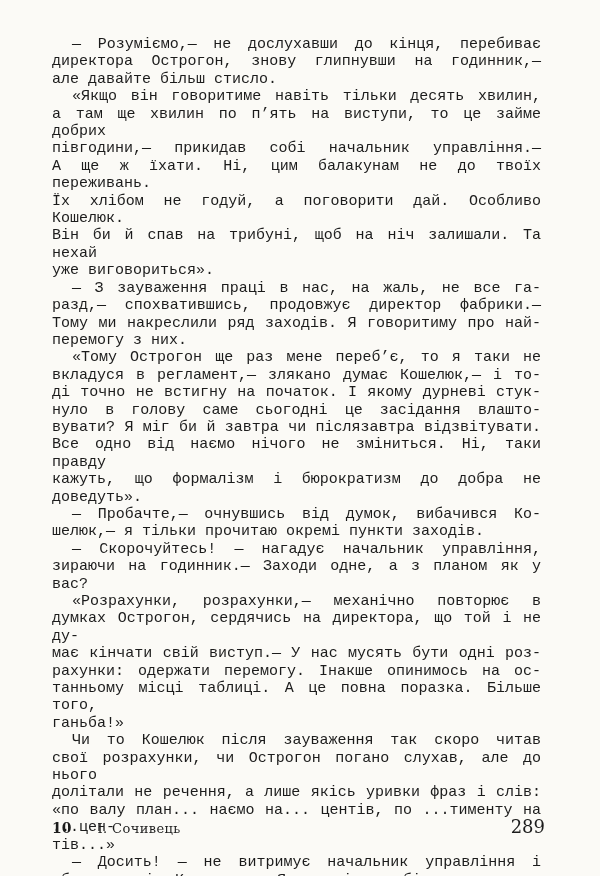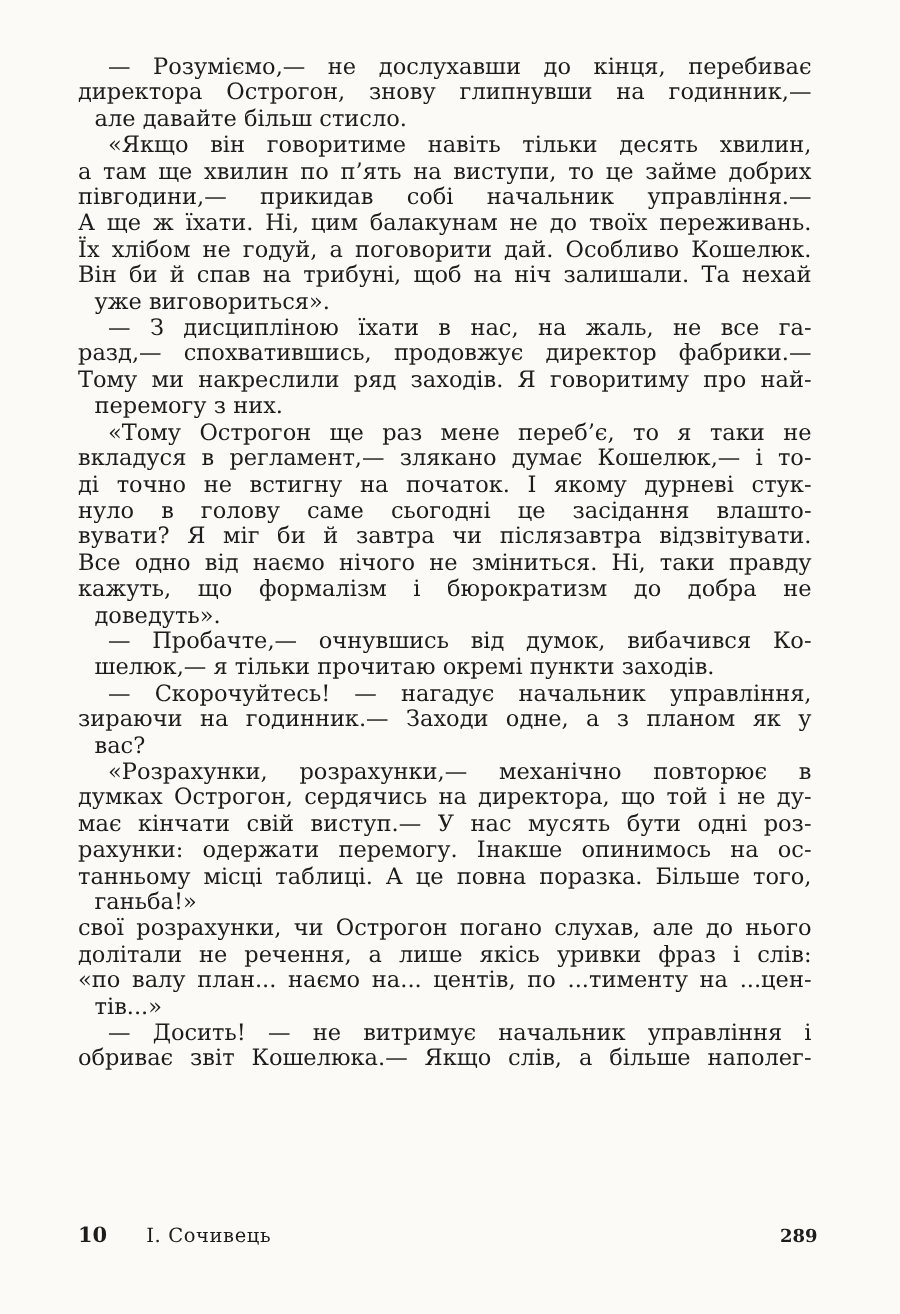--- a/index.html
+++ b/index.html
@@ -27,27 +27,27 @@
     font-size: 15px;
     line-height: 17.4px;
   }
   .paragraph {
     margin: 0;
     padding: 0;
   }
   .line {
     text-align: justify;
     text-align-last: justify;
+    font-family: Liberation Mono, monospace;
   }
   .line.first {
     text-indent: 20px;
   }
   .line.end {
     text-align-last: left;
-    margin-left: 11px;
   }
   .footer {
     position: absolute;
     left: 52px;
     right: 55px;
     top: 816px;
     display: flex;
     justify-content: space-between;
     align-items: baseline;
   }
@@ -58,22 +58,21 @@
   .signature-number {
     font-weight: bold;
     font-size: 14px;
     margin-right: 26px;
   }
   .author-name {
     font-size: 13px;
     letter-spacing: 0.4px;
   }
   .page-number {
-    font-size: 12px;
-    font-weight: bold;
+    font-size: 18px;
   }
 </style>
 </head>
 <body>
 
 <div class="page">
 
   <div class="text-block">
       <div class="paragraph">
         <div class="line first">— Розуміємо,— не дослухавши до кінця, перебиває</div>
@@ -83,21 +82,21 @@
       <div class="paragraph">
         <div class="line first">«Якщо він говоритиме навіть тільки десять хвилин,</div>
         <div class="line">а там ще хвилин по п’ять на виступи, то це займе добрих</div>
         <div class="line">півгодини,— прикидав собі начальник управління.—</div>
         <div class="line">А ще ж їхати. Ні, цим балакунам не до твоїх переживань.</div>
         <div class="line">Їх хлібом не годуй, а поговорити дай. Особливо Кошелюк.</div>
         <div class="line">Він би й спав на трибуні, щоб на ніч залишали. Та нехай</div>
         <div class="line end">уже виговориться».</div>
       </div>
       <div class="paragraph">
-        <div class="line first">— З дисципліною їхати в нас, на жаль, не все га-</div>
+        <div class="line first">— З зауваження праці в нас, на жаль, не все га-</div>
         <div class="line">разд,— спохватившись, продовжує директор фабрики.—</div>
         <div class="line">Тому ми накреслили ряд заходів. Я говоритиму про най-</div>
         <div class="line end">перемогу з них.</div>
       </div>
       <div class="paragraph">
         <div class="line first">«Тому Острогон ще раз мене переб’є, то я таки не</div>
         <div class="line">вкладуся в регламент,— злякано думає Кошелюк,— і то-</div>
         <div class="line">ді точно не встигну на початок. І якому дурневі стук-</div>
         <div class="line">нуло в голову саме сьогодні це засідання влашто-</div>
         <div class="line">вувати? Я міг би й завтра чи післязавтра відзвітувати.</div>
@@ -116,20 +115,21 @@
       </div>
       <div class="paragraph">
         <div class="line first">«Розрахунки, розрахунки,— механічно повторює в</div>
         <div class="line">думках Острогон, сердячись на директора, що той і не ду-</div>
         <div class="line">має кінчати свій виступ.— У нас мусять бути одні роз-</div>
         <div class="line">рахунки: одержати перемогу. Інакше опинимось на ос-</div>
         <div class="line">танньому місці таблиці. А це повна поразка. Більше того,</div>
         <div class="line end">ганьба!»</div>
       </div>
       <div class="paragraph">
+        <div class="line first">Чи то Кошелюк після зауваження так скоро читав</div>
         <div class="line">свої розрахунки, чи Острогон погано слухав, але до нього</div>
         <div class="line">долітали не речення, а лише якісь уривки фраз і слів:</div>
         <div class="line">«по валу план... наємо на... центів, по ...тименту на ...цен-</div>
         <div class="line end">тів...»</div>
       </div>
       <div class="paragraph">
         <div class="line first">— Досить! — не витримує начальник управління і</div>
         <div class="line">обриває звіт Кошелюка.— Якщо слів, а більше наполег-</div>
       </div>
     </div>

